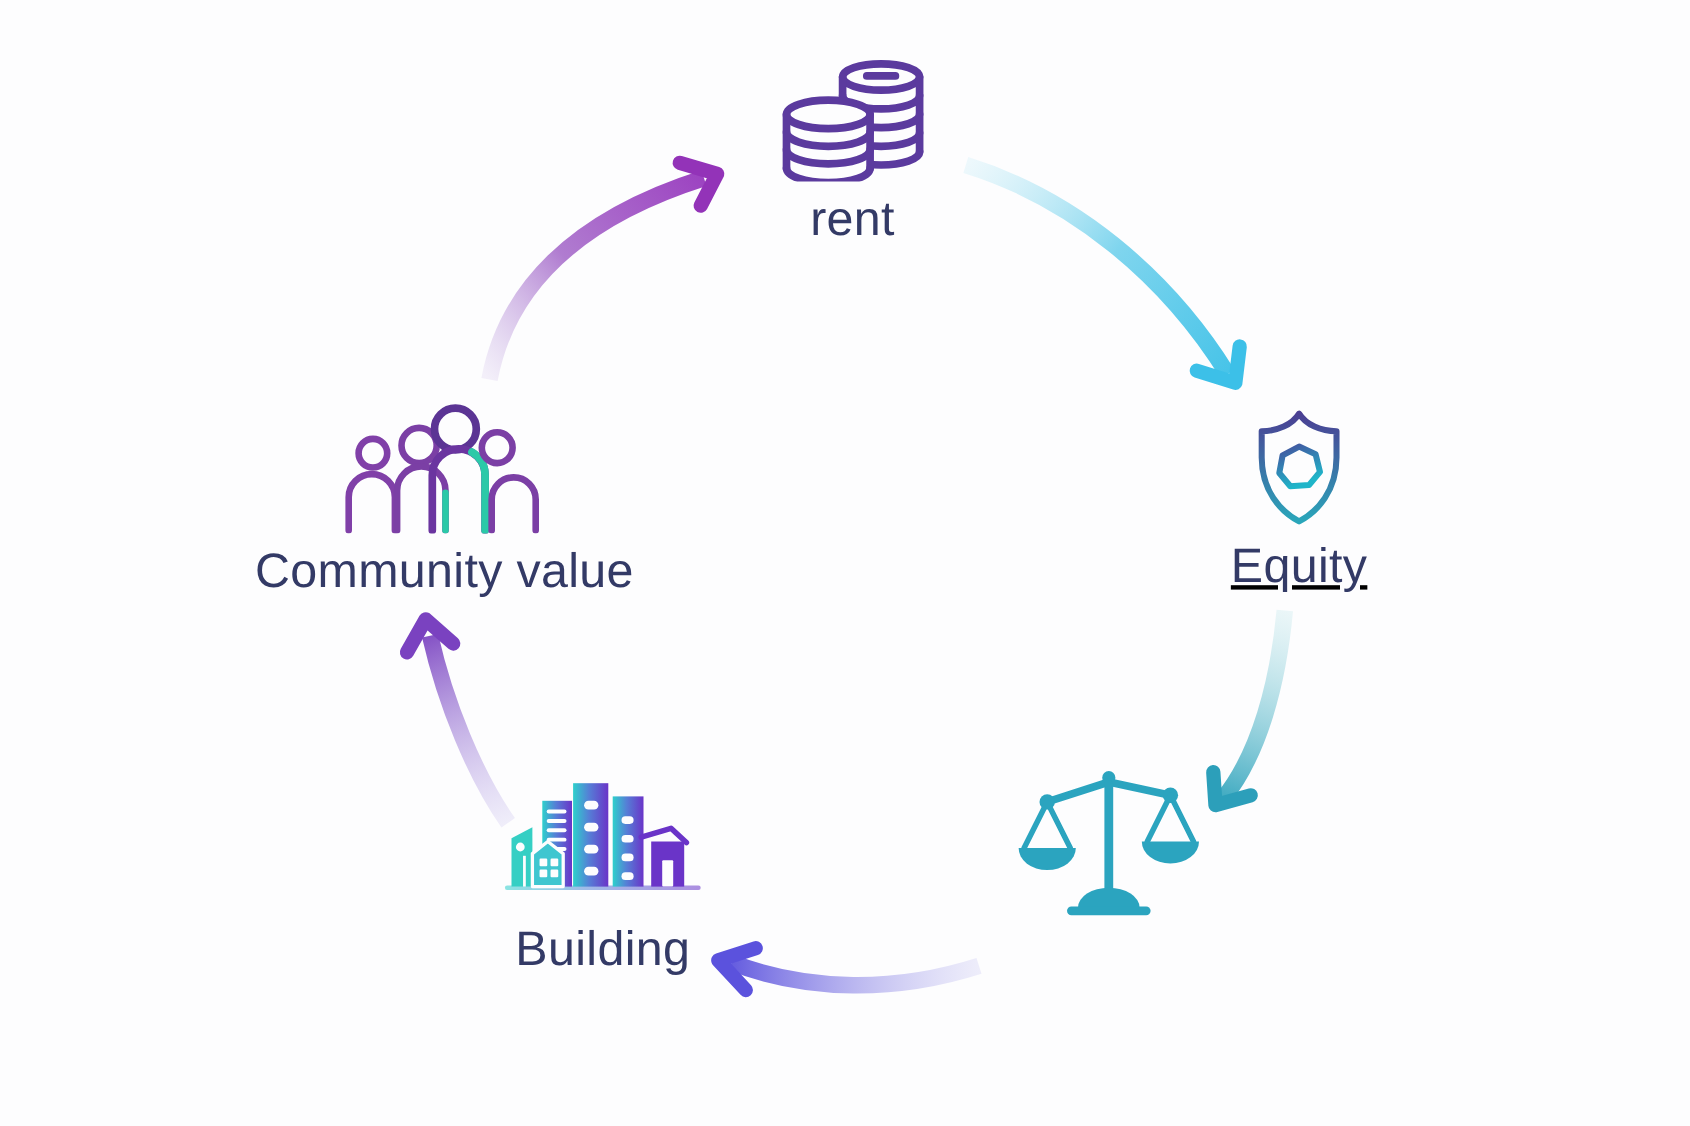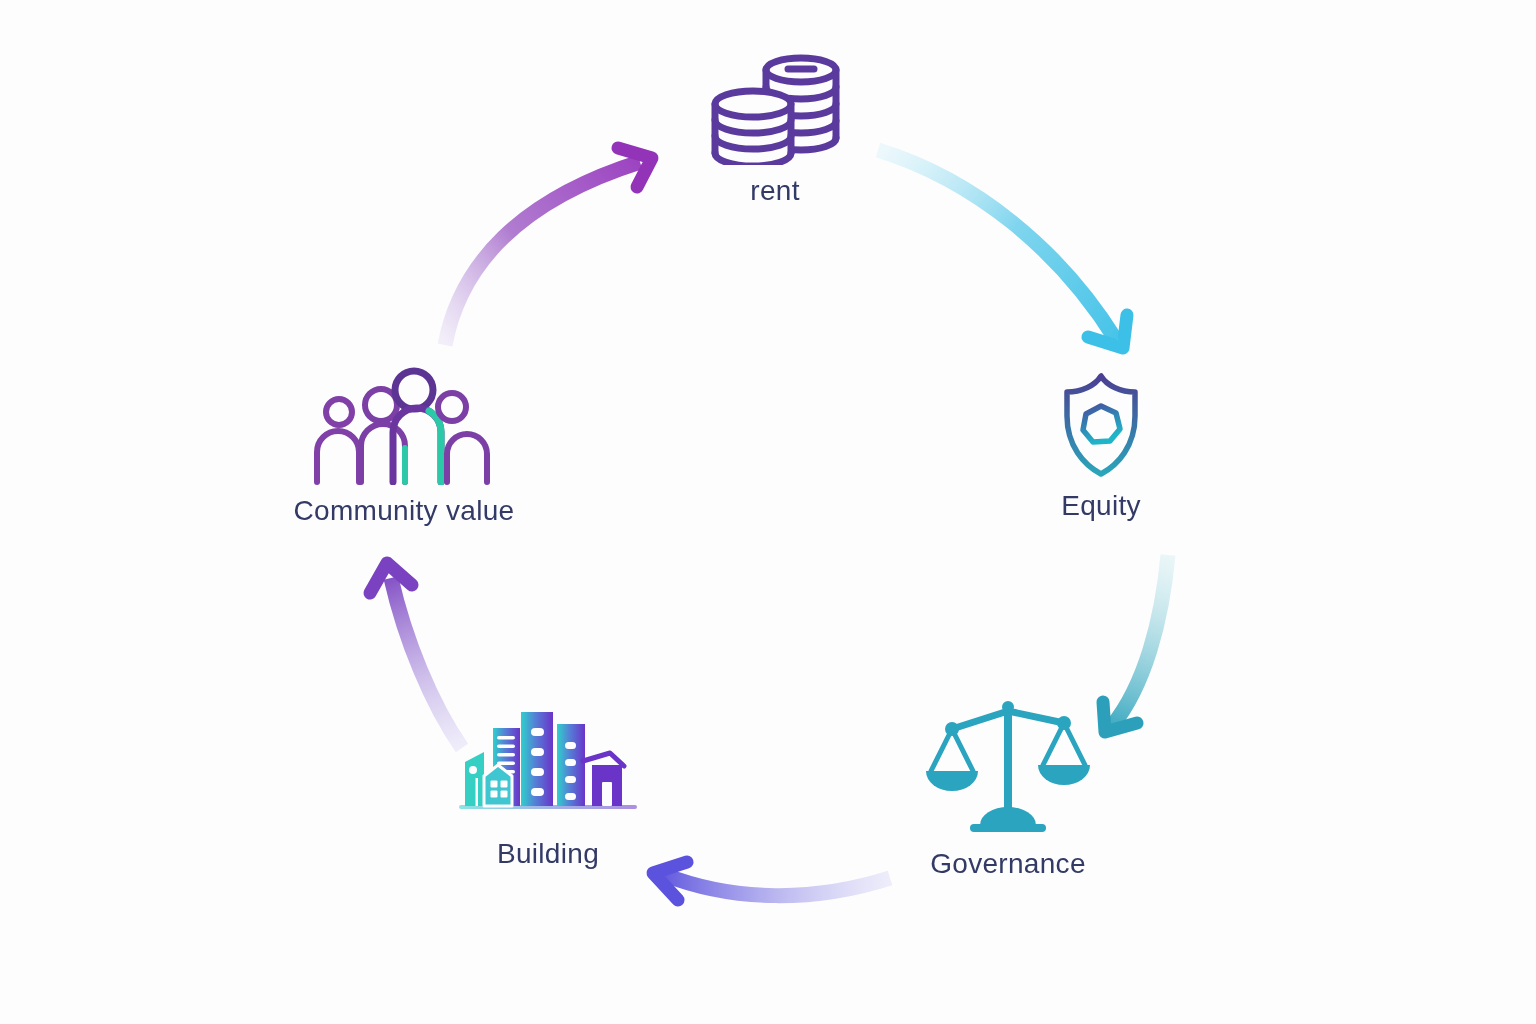--- a/index.html
+++ b/index.html
@@ -10,21 +10,21 @@
     overflow:hidden;
     font-family:"Liberation Sans", sans-serif;
   }
   .arrows{position:absolute;left:0;top:0;}
   .node{
     position:absolute;
     display:flex;flex-direction:column;align-items:center;
   }
   .node .label{
     margin-top:10px;
-    font-size:28px;
+    font-size:44px;
     font-weight:500;
     letter-spacing:.3px;
     color:var(--text,#333a66);
     white-space:nowrap;
   }
   .node svg{display:block;}
 </style>
 </head>
 <body>
 
@@ -87,21 +87,21 @@
       <path d="M20,113 a38,13 0 0 0 76,0 z" fill="#fdfdfe"></path>
       <g stroke="#5b3a9e" stroke-width="7" fill="none" stroke-linecap="round">
         <ellipse cx="58" cy="64" rx="38" ry="13"></ellipse>
         <path d="M20,64 V113 M96,64 V113"></path>
         <path d="M20,80 a38,13 0 0 0 76,0 M20,96 a38,13 0 0 0 76,0 M20,113 a38,13 0 0 0 76,0"></path>
       </g>
     </svg>
     <div class="label">rent</div>
   </div>
 
-  <div class="node" style="left:991px;top:368px;width:220px;">
+  <div class="node" style="left:1071px;top:368px;width:220px;text-decoration:underline;">
     <svg width="100" height="112" viewBox="0 0 100 112">
       <defs>
         <linearGradient id="shg" x1="0" y1="0" x2="0" y2="1">
           <stop offset="0" stop-color="#4b3f93"></stop>
           <stop offset="1" stop-color="#2aa6ba"></stop>
         </linearGradient>
         <linearGradient id="shg2" x1="0" y1="0" x2="0.4" y2="1">
           <stop offset="0" stop-color="#45519e"></stop>
           <stop offset="1" stop-color="#1fb5c9"></stop>
         </linearGradient>
@@ -121,21 +121,20 @@
         <circle cx="146" cy="30" r="7" stroke="none"></circle>
         <rect x="86" y="16" width="8" height="114" rx="4" stroke="none"></rect>
         <path d="M62,132 a28,18 0 0 1 56,0 z" stroke="none"></path>
         <rect x="52" y="131" width="76" height="8" rx="4" stroke="none"></rect>
         <path d="M34,36 L13,78 M34,36 L55,78" fill="none" stroke-width="5" stroke-linecap="round"></path>
         <path d="M8,78 h52 a26,20 0 0 1 -52,0 z" stroke="none"></path>
         <path d="M146,30 L125,72 M146,30 L167,72" fill="none" stroke-width="5" stroke-linecap="round"></path>
         <path d="M120,72 h52 a26,20 0 0 1 -52,0 z" stroke="none"></path>
       </g>
     </svg>
-    <div class="label">Governance</div>
   </div>
 
   <div class="node" style="left:418px;top:698px;width:260px;align-items:center;">
     <svg width="190" height="130" viewBox="0 0 190 130">
       <defs>
         <linearGradient id="bgrad" x1="0" y1="0" x2="1" y2="0">
           <stop offset="0" stop-color="#2ed0cc"></stop>
           <stop offset="0.45" stop-color="#557fd6"></stop>
           <stop offset="1" stop-color="#6a34c8"></stop>
         </linearGradient>

